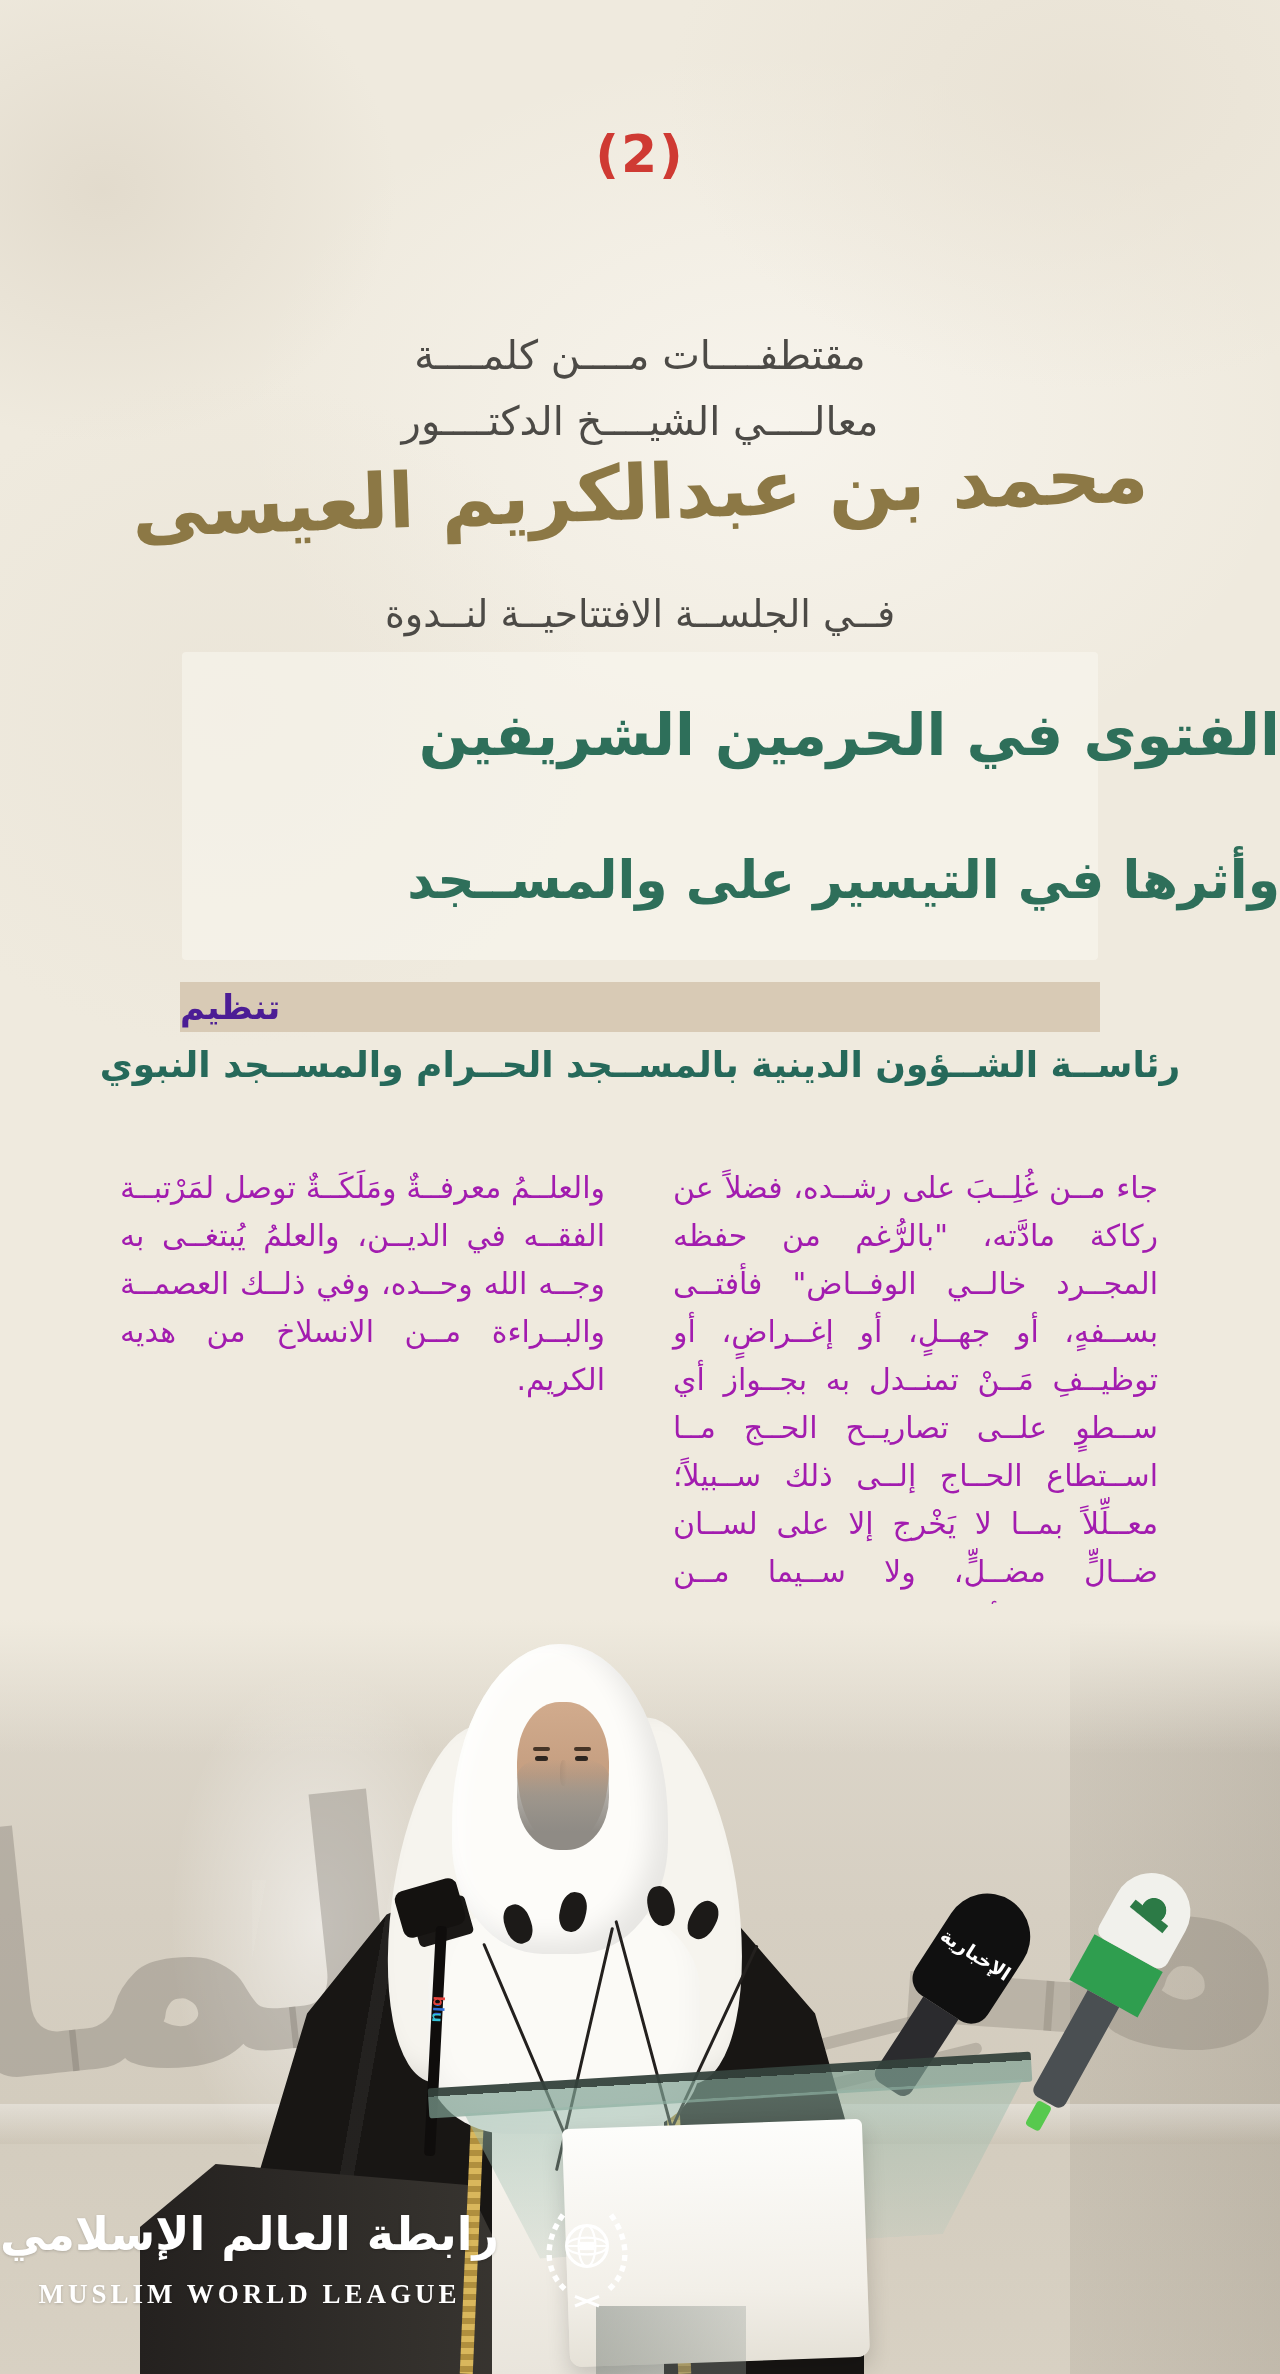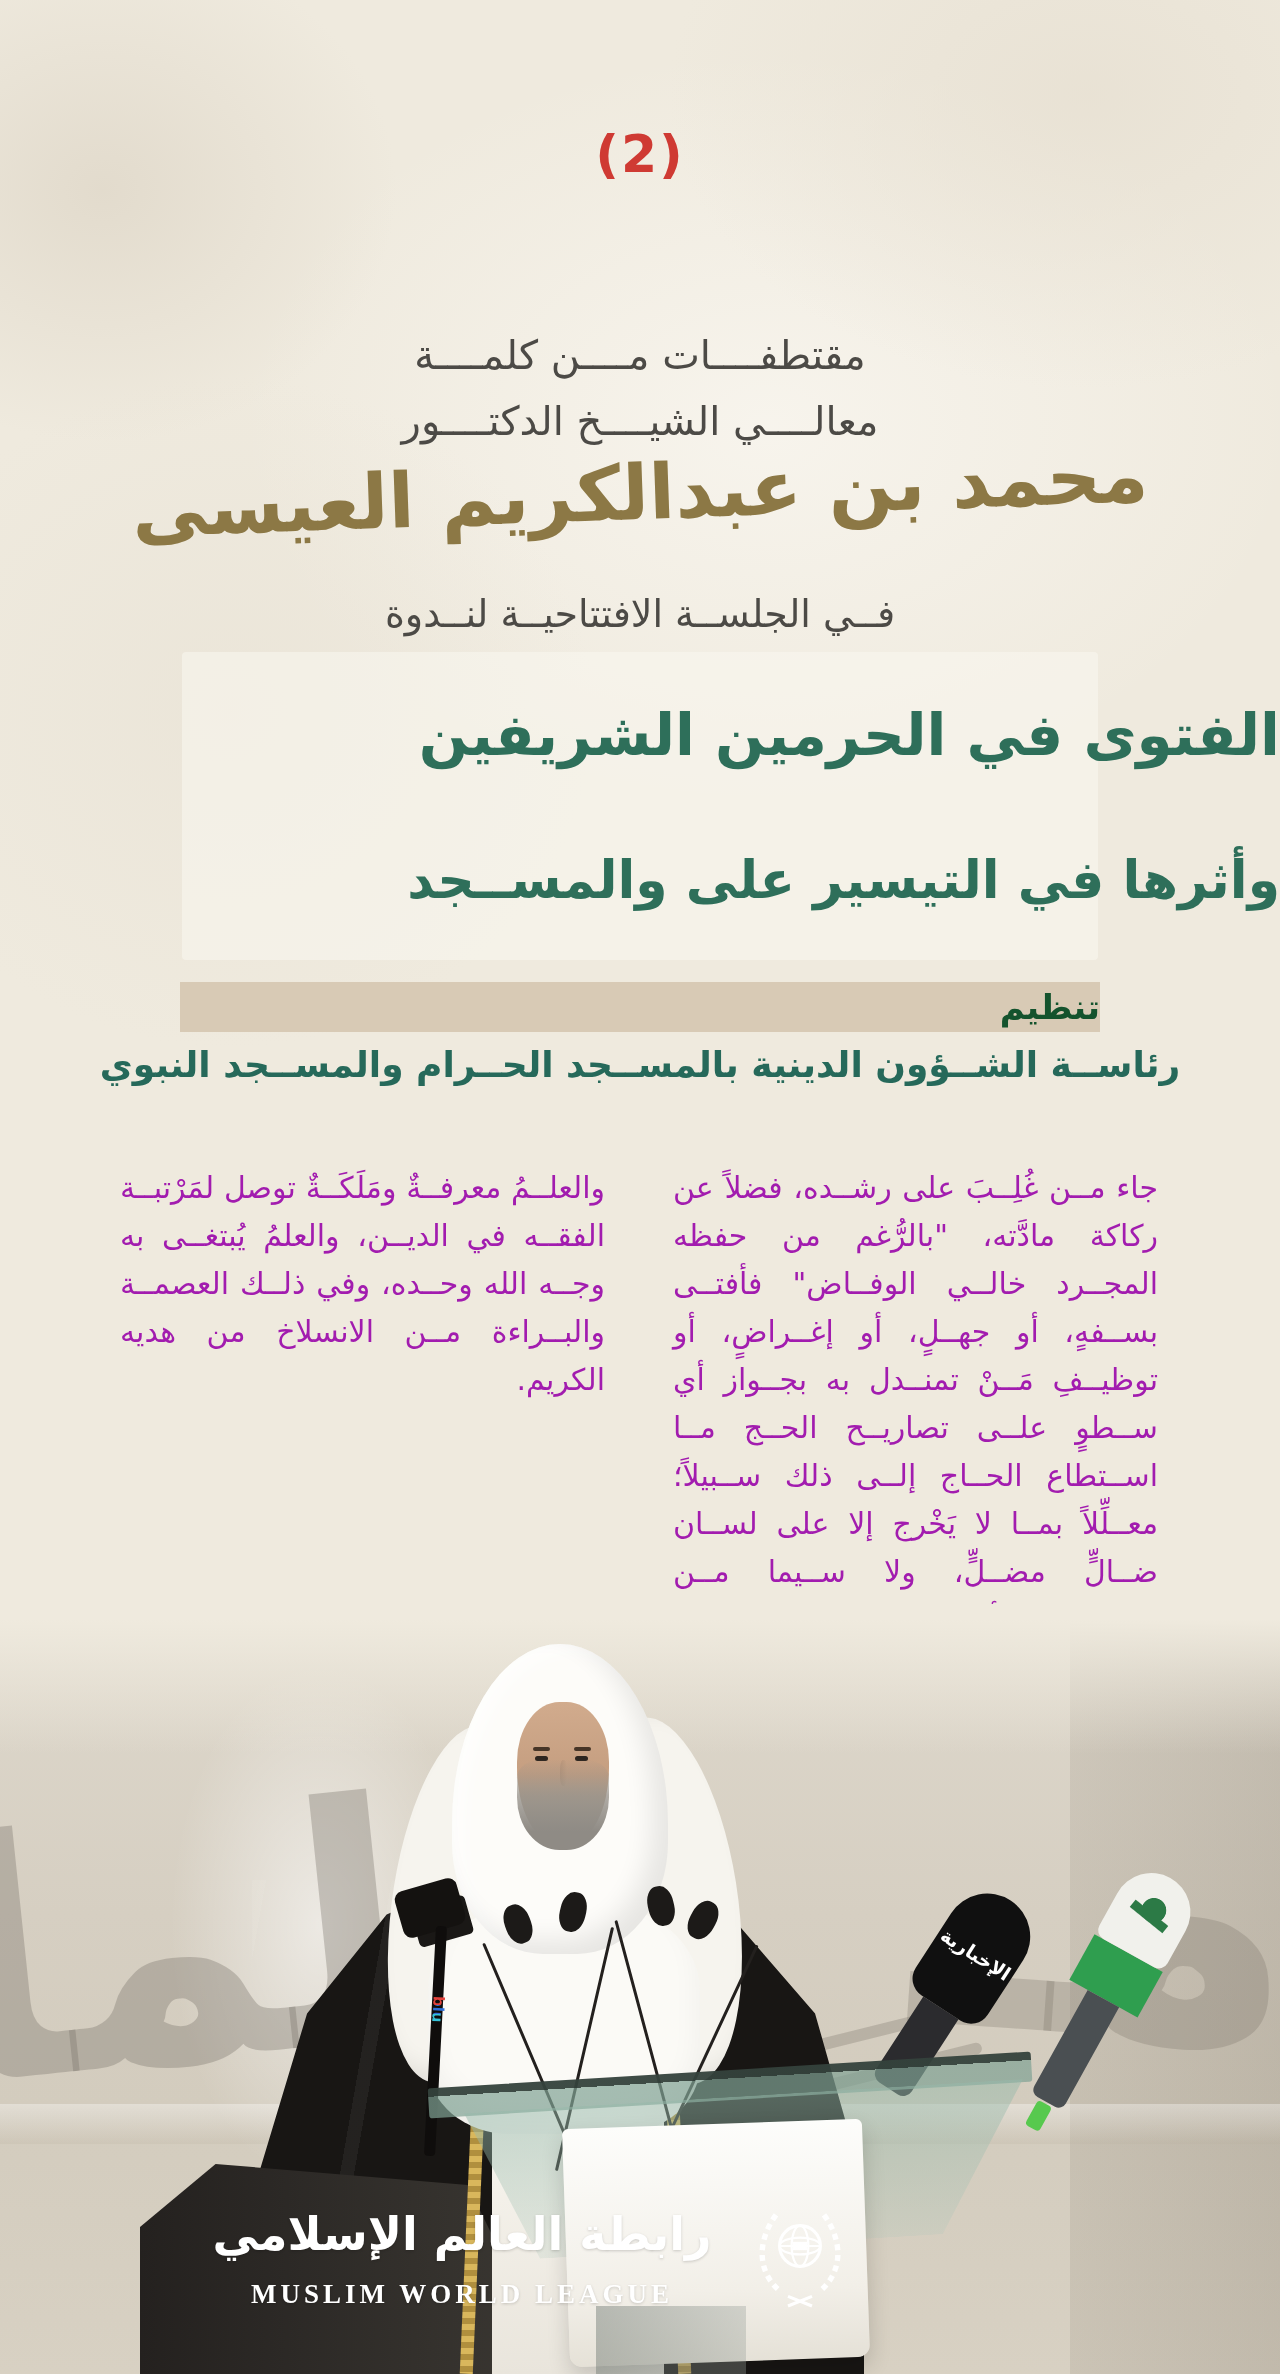--- a/index.html
+++ b/index.html
@@ -21,22 +21,22 @@
   .session-line{position:absolute;top:592px;left:0;width:100%;text-align:center;direction:rtl;
     color:#4c4a46;font-size:38px;font-weight:500;white-space:nowrap;}
   .title-panel{position:absolute;top:652px;left:182px;width:916px;height:308px;
     background:rgba(250,247,240,.55);border-radius:4px;}
   .event-title{position:absolute;top:660px;left:0;width:100%;direction:rtl;
     color:#2e6f5a;font-weight:bold;}
   .event-title .l1{font-size:58px;line-height:150px;white-space:nowrap;}
   .event-title .l2{font-size:52px;line-height:140px;white-space:nowrap;}
   .organizer-banner{position:absolute;top:982px;left:180px;width:920px;height:50px;
     background:#d8cab5;}
-  .organizer-banner span{display:block;width:100%;text-align:right;direction:rtl;
-    color:#14532d;font-size:34px;font-weight:bold;line-height:50px;}
+  .organizer-banner span{display:block;width:100%;text-align:left;direction:rtl;
+    color:#4c1d95;font-size:34px;font-weight:bold;line-height:50px;}
   .organizer-name{position:absolute;top:1044px;left:0;width:100%;text-align:center;direction:rtl;
     color:#26695a;font-size:36px;font-weight:bold;white-space:nowrap;}
   .body-columns{position:absolute;top:1152px;left:108px;width:1062px;
     display:flex;direction:rtl;gap:44px;}
   .body-columns p{margin:12px;width:509px;direction:rtl;text-align:justify;text-align-last:right;
     font-size:30px;line-height:48px;color:#a21caf;}
   
   .photo{position:absolute;top:1604px;left:0;width:1280px;height:770px;overflow:hidden;}
   .wall{position:absolute;inset:0;
     background:linear-gradient(180deg,#ded8cc 0%,#d6cfc2 40%,#d3ccbe 65%,#d8d1c3 100%);}
@@ -131,22 +131,22 @@
     background:linear-gradient(180deg,rgba(52,66,60,.95) 0 28%,rgba(128,162,148,.7) 28% 100%);border-radius:3px;}
   .glass-sheet{position:absolute;left:468px;top:492px;width:560px;height:150px;transform:rotate(-3.5deg);
     background:linear-gradient(180deg,rgba(150,185,170,.50),rgba(172,198,186,.22));
     clip-path:polygon(0 0,100% 0,84% 100%,12% 100%);}
   .paper{position:absolute;left:566px;top:520px;width:300px;height:238px;transform:rotate(-2deg);
     background:linear-gradient(180deg,#fdfdfb 0%,#f2efe8 70%,#e5e1d7 100%);
     border-radius:6px 6px 12px 12px;box-shadow:0 10px 22px rgba(0,0,0,.16);}
   .podium-stem{position:absolute;left:596px;top:702px;width:150px;height:68px;
     background:linear-gradient(90deg,rgba(110,120,114,.45),rgba(150,158,152,.35));}
   
-  .footer-logo{position:absolute;top:2198px;left:16px;width:1040px;display:flex;
-    justify-content:center;align-items:center;gap:28px;color:#fff;z-index:5;}
+  .footer-logo{position:absolute;top:2198px;left:0;width:1040px;display:flex;
+    align-items:center;gap:28px;color:#fff;z-index:5;}
   .logo-text{text-align:center;}
   .logo-ar{font-size:46px;font-weight:bold;direction:rtl;white-space:nowrap;
     text-shadow:0 1px 3px rgba(0,0,0,.18);}
   .logo-en{font-family:"Liberation Serif",serif;font-size:27px;font-weight:bold;
     letter-spacing:4px;margin-top:18px;white-space:nowrap;text-shadow:0 1px 3px rgba(0,0,0,.18);}
   .emblem{width:120px;height:120px;flex:0 0 auto;}
 </style>
 </head>
 <body>
 

